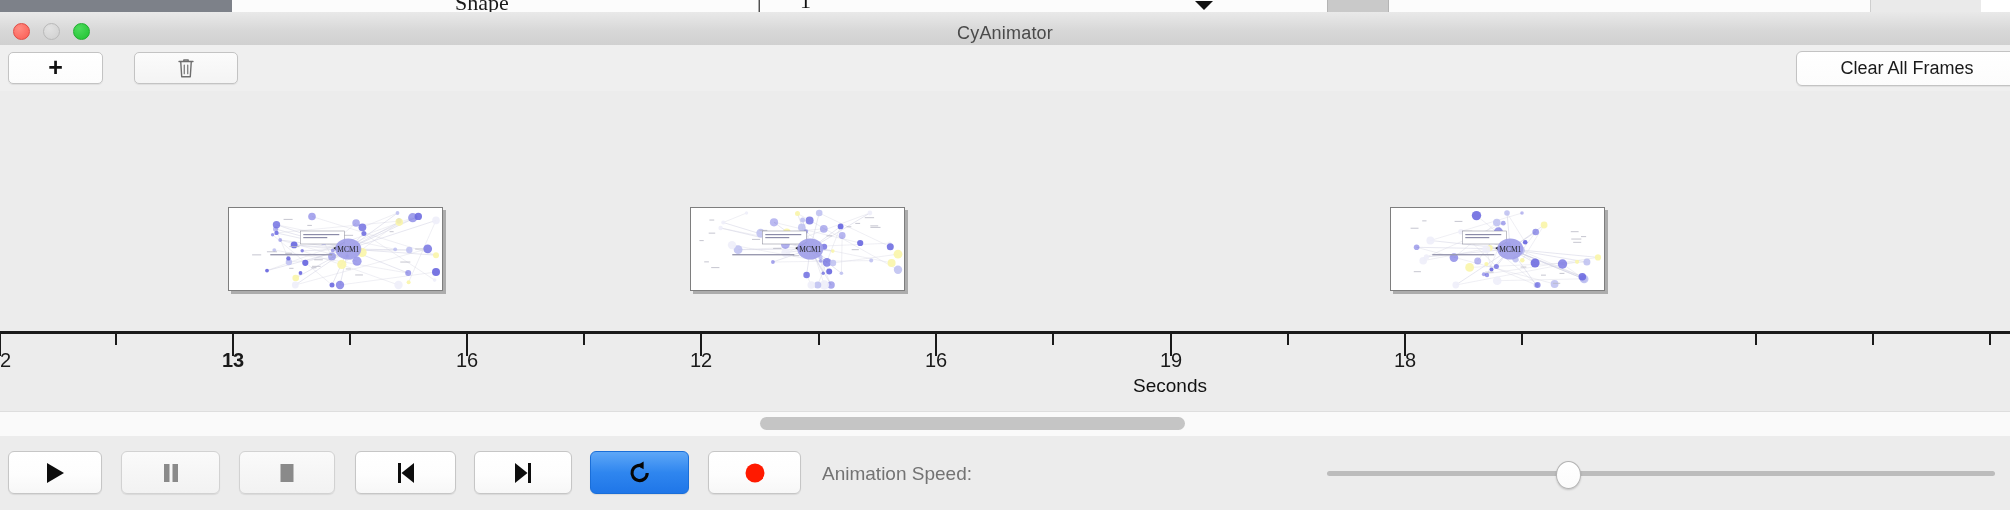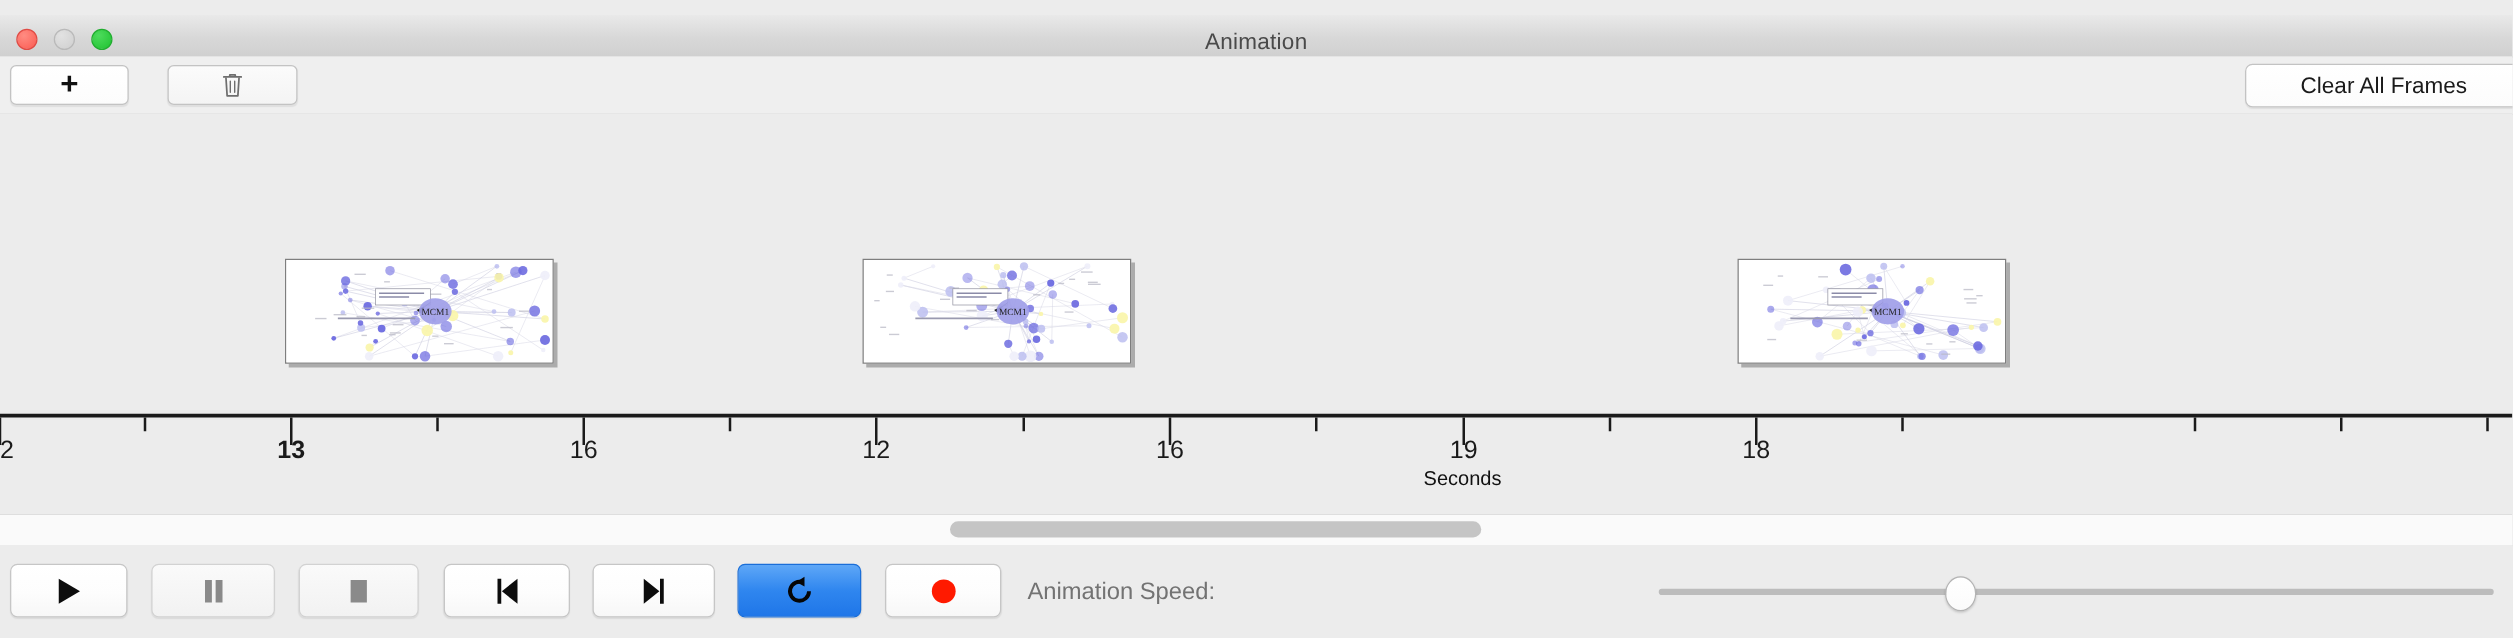--- a/index.html
+++ b/index.html
@@ -79,21 +79,21 @@
   .axis-line{position:absolute;left:0;top:240px;width:2010px;height:3px;background:#1a1a1a;}
   .tick{position:absolute;top:243px;width:2px;background:#1a1a1a;}
   .tick.major{height:22px;}
   .tick.minor{height:11px;}
   .tick-label{
     position:absolute;top:258px;font-size:20px;color:#1a1a1a;
     text-align:center;width:60px;margin-left:-30px;
   }
   .axis-title{
     position:absolute;top:284px;left:0;width:2010px;text-align:center;
-    font-size:16px;color:#111;
+    font-size:19px;color:#111;
   }
   .axis-title span{position:relative;left:165px;}
 
   
   .scrollbar-track{
     position:absolute;left:0;top:411px;width:2010px;height:24px;
     background:#fafafa;border-top:1px solid #dedede;border-bottom:1px solid #c9c9c9;
   }
   .scrollbar-thumb{
     position:absolute;left:760px;top:5px;width:425px;height:13px;
@@ -133,26 +133,42 @@
     position:absolute;left:241px;top:-10px;width:23px;height:26px;border-radius:50%;
     background:linear-gradient(to bottom,#ffffff,#fbfbfb);
     border:1px solid #b3b3b3;box-shadow:0 1px 2px rgba(0,0,0,.18);cursor:pointer;
   }
 </style>
 </head>
 <body>
 
 <div id="app">
 
+  <div class="bg-strip">
+    <div class="bg-dark"></div>
+    <div class="bg-cell" style="left:232px;width:125px;"></div>
+    <div class="bg-cell" style="left:357px;width:240px;"></div>
+    <div class="bg-cell" style="left:597px;width:128px;"></div>
+    <div class="bg-cell" style="left:725px;width:208px;"></div>
+    <div class="bg-cell" style="left:933px;width:190px;"></div>
+    <div class="bg-cell" style="left:1123px;width:204px;"></div>
+    <div class="bg-cell" style="left:1387px;width:483px;"></div>
+    <div class="bg-gray-btn"></div>
+    <div class="bg-triangle"></div>
+    <div class="bg-rbox"></div>
+    <div class="bg-shape">Shape</div>
+    <div class="bg-glyph" style="left:757px;">|</div>
+    <div class="bg-glyph" style="left:800px;">1</div>
+  </div>
 
   <div class="titlebar">
     <div class="traffic tl-close"></div>
     <div class="traffic tl-min"></div>
     <div class="traffic tl-max"></div>
-    <div class="wintitle">Animation</div>
+    <div class="wintitle">CyAnimator</div>
   </div>
 
   <div class="toolbar">
 
     <div class="tbtn" id="add-frame-button">
       <span class="plus-icon">+</span>
     </div>
 
     <div class="tbtn muted" id="delete-frame-button">
       <svg class="trash-svg" viewBox="0 0 20 24">

